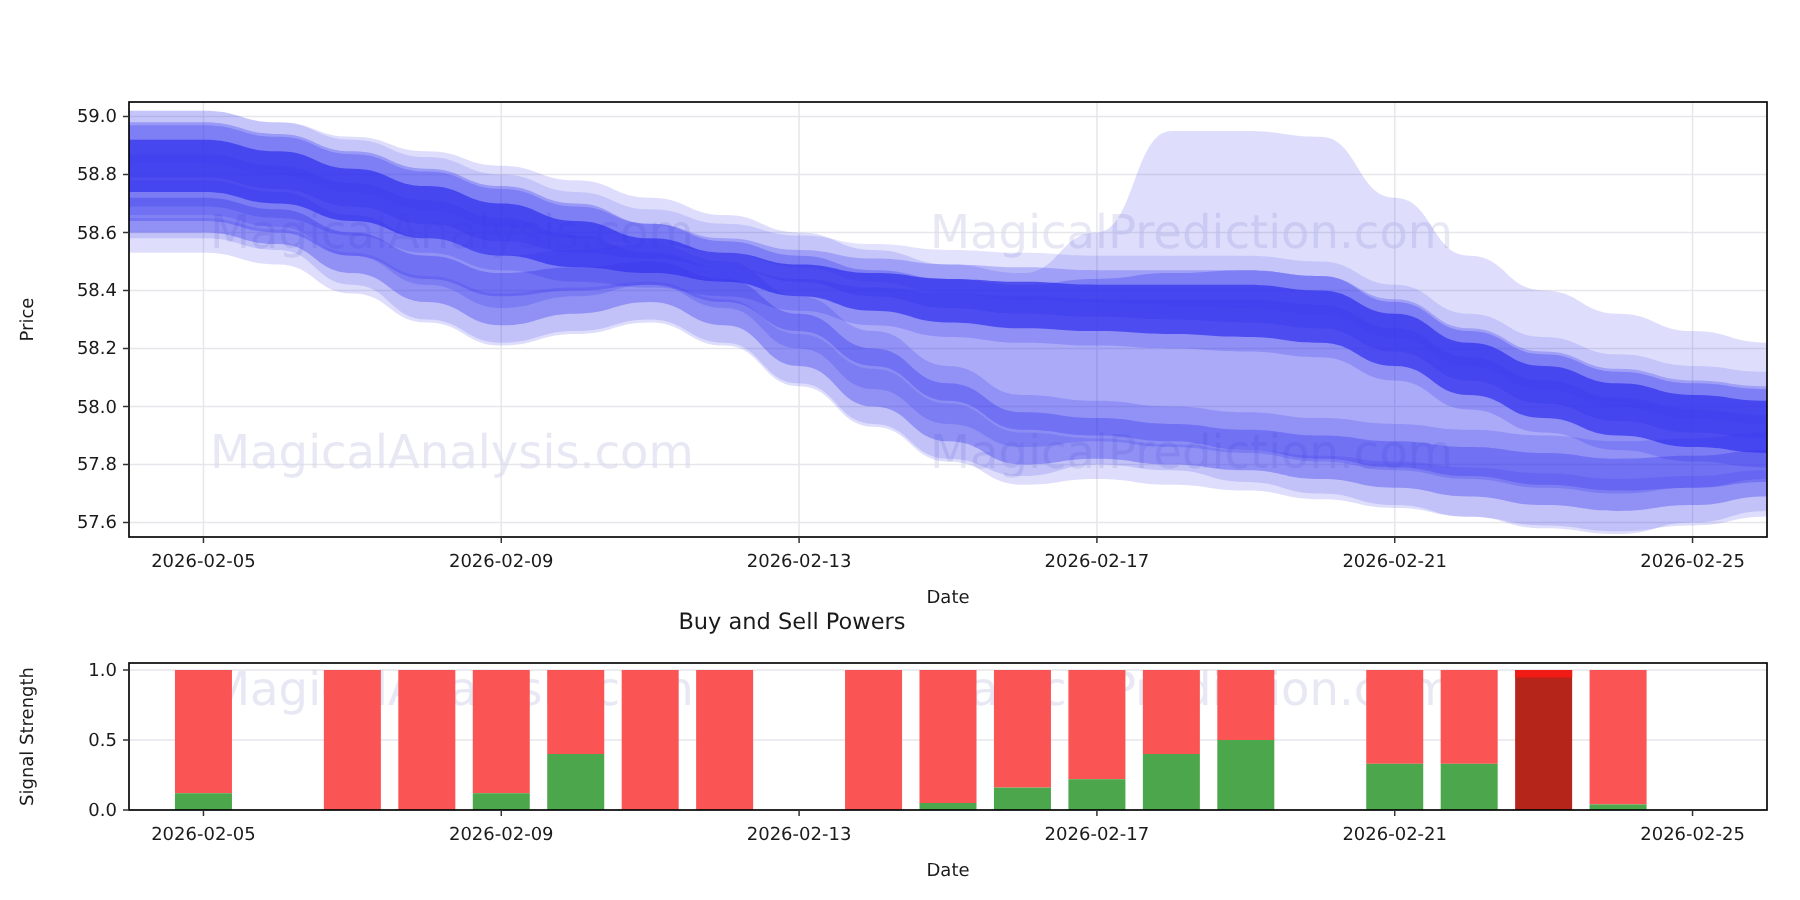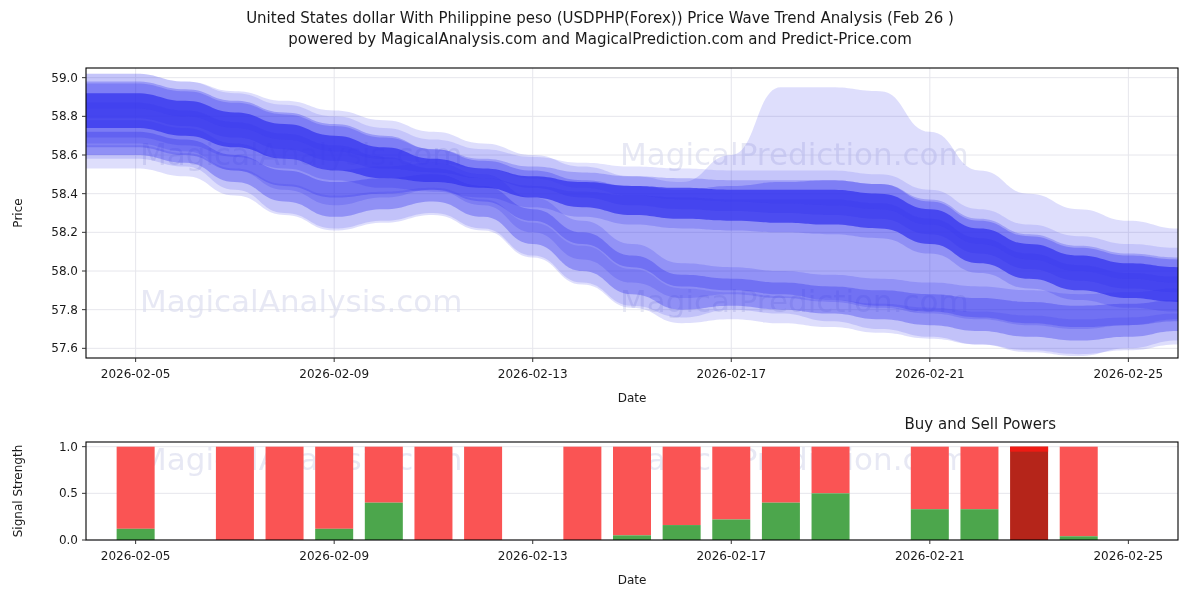--- a/index.html
+++ b/index.html
@@ -1,38 +1,34 @@
 <!DOCTYPE html>
 <html><head>
 <meta charset="utf-8">
 <style>
   html,body{margin:0;padding:0;background:#ffffff;}
   body{width:1200px;height:600px;font-family:"DejaVu Sans","Liberation Sans",sans-serif;color:#000;overflow:hidden;}
   #root{position:relative;width:1200px;height:600px;}
   .title-block{position:absolute;left:0;top:8px;width:1200px;text-align:center;line-height:21px;}
   .title-line{font-size:15px;color:#1a1a1a;}
-  .subtitle-block{position:absolute;left:0;top:415px;width:1056px;text-align:right;}
+  .subtitle-block{position:absolute;left:0;top:405px;width:1056px;text-align:center;}
   .subtitle-line{font-size:15px;color:#1a1a1a;}
   .axis-label{font-size:12px;fill:#1a1a1a;}
   .tick-text{font-size:12px;fill:#1a1a1a;}
   .wm{font-size:31px;fill:#d9dbee;opacity:.62;font-family:"DejaVu Sans","Liberation Sans",sans-serif;}
   svg{display:block;}
   .plot-frame{fill:none;stroke:#000;stroke-width:1.1;}
   .gridline{stroke:#e6e6ec;stroke-width:1;}
   .tickmark{stroke:#333;stroke-width:1;}
 </style>
 </head>
 <body>
 
 <div id="root">
 
-  <div class="title-block">
-    <div class="title-line">United States dollar With Philippine peso (USDPHP(Forex)) Price Wave Trend Analysis (Feb 26 )</div>
-    <div class="title-line">powered by MagicalAnalysis.com and MagicalPrediction.com and Predict-Price.com</div>
-  </div>
 
   <div class="subtitle-block">
     <div class="subtitle-line">Buy and Sell Powers</div>
   </div>
 
   <svg id="price-chart" width="1200" height="410" viewBox="0 0 1200 410" style="position:absolute;left:0;top:0;">
       <rect x="86" y="68" width="1092" height="290" fill="#ffffff"></rect>
       <g>
         <line x1="86" x2="1178" y1="348.3333333333325" y2="348.3333333333325" class="gridline"></line>
         <line x1="86" x2="1178" y1="309.6666666666667" y2="309.6666666666667" class="gridline"></line>

